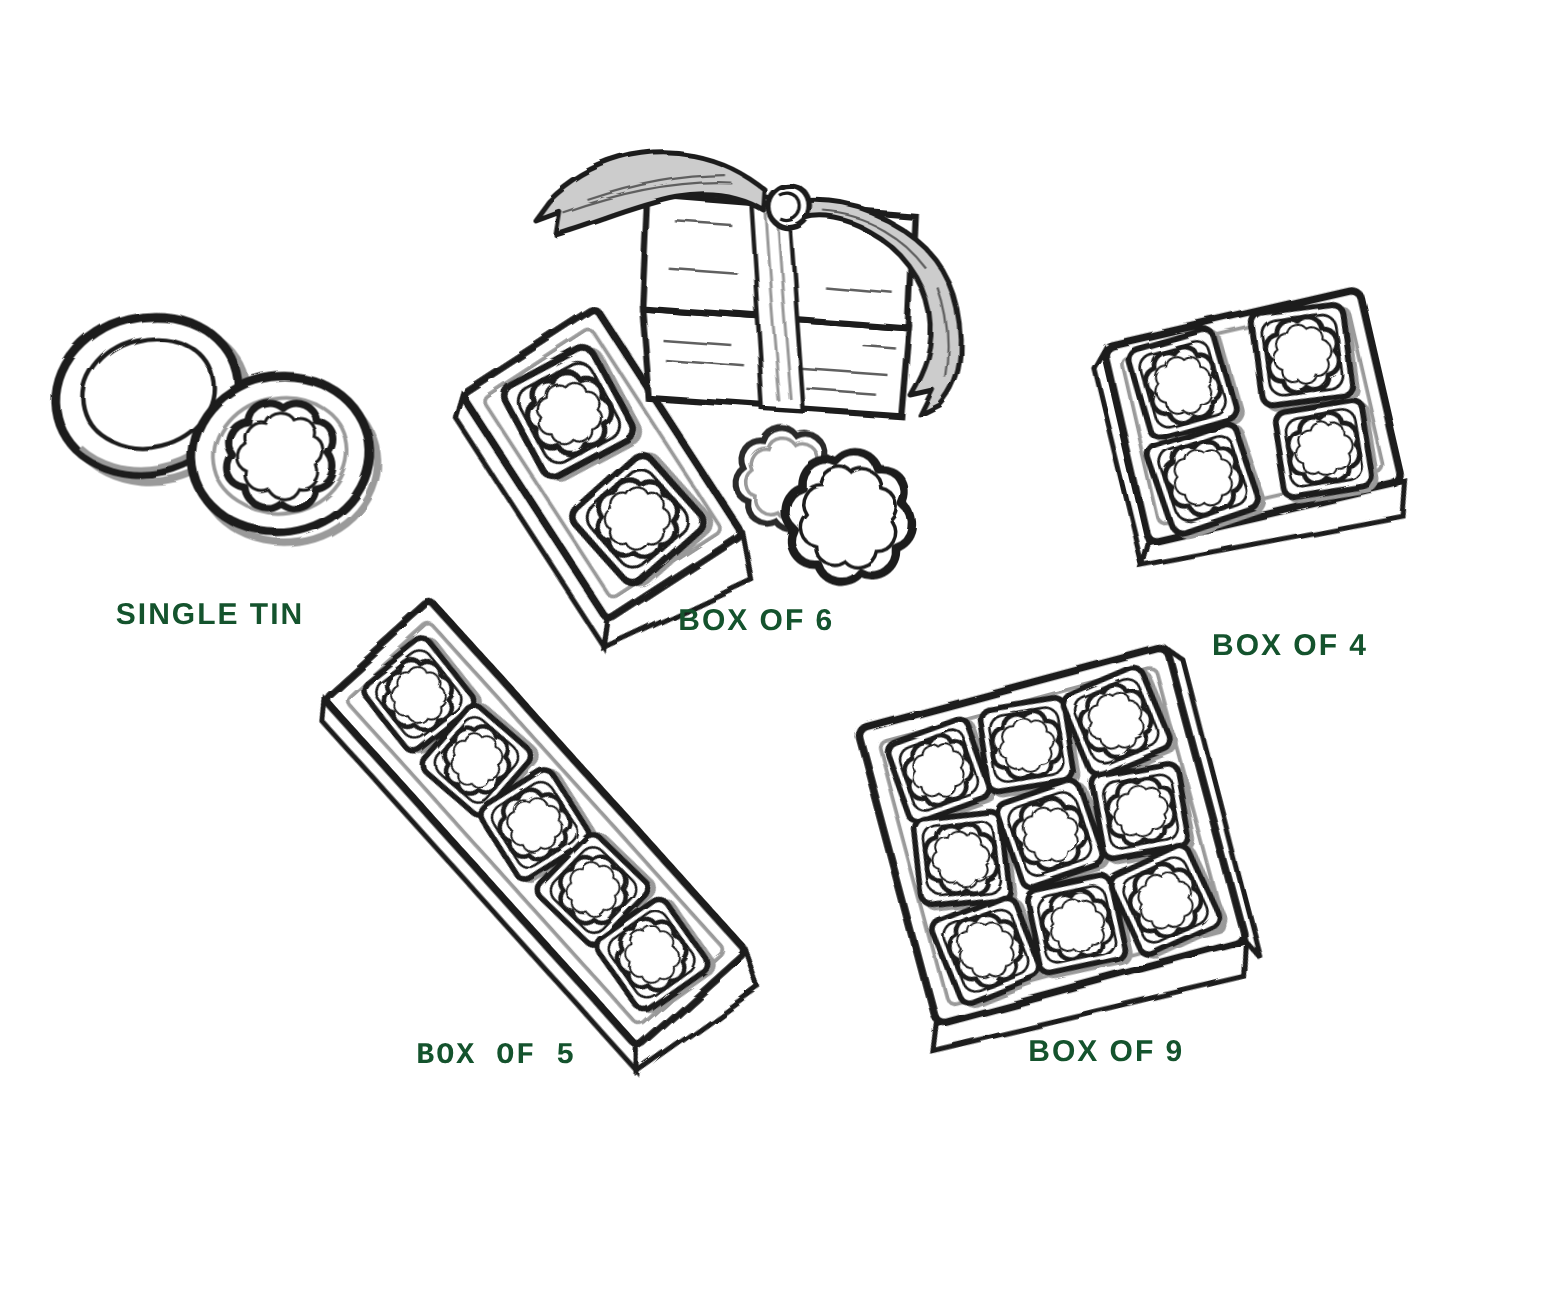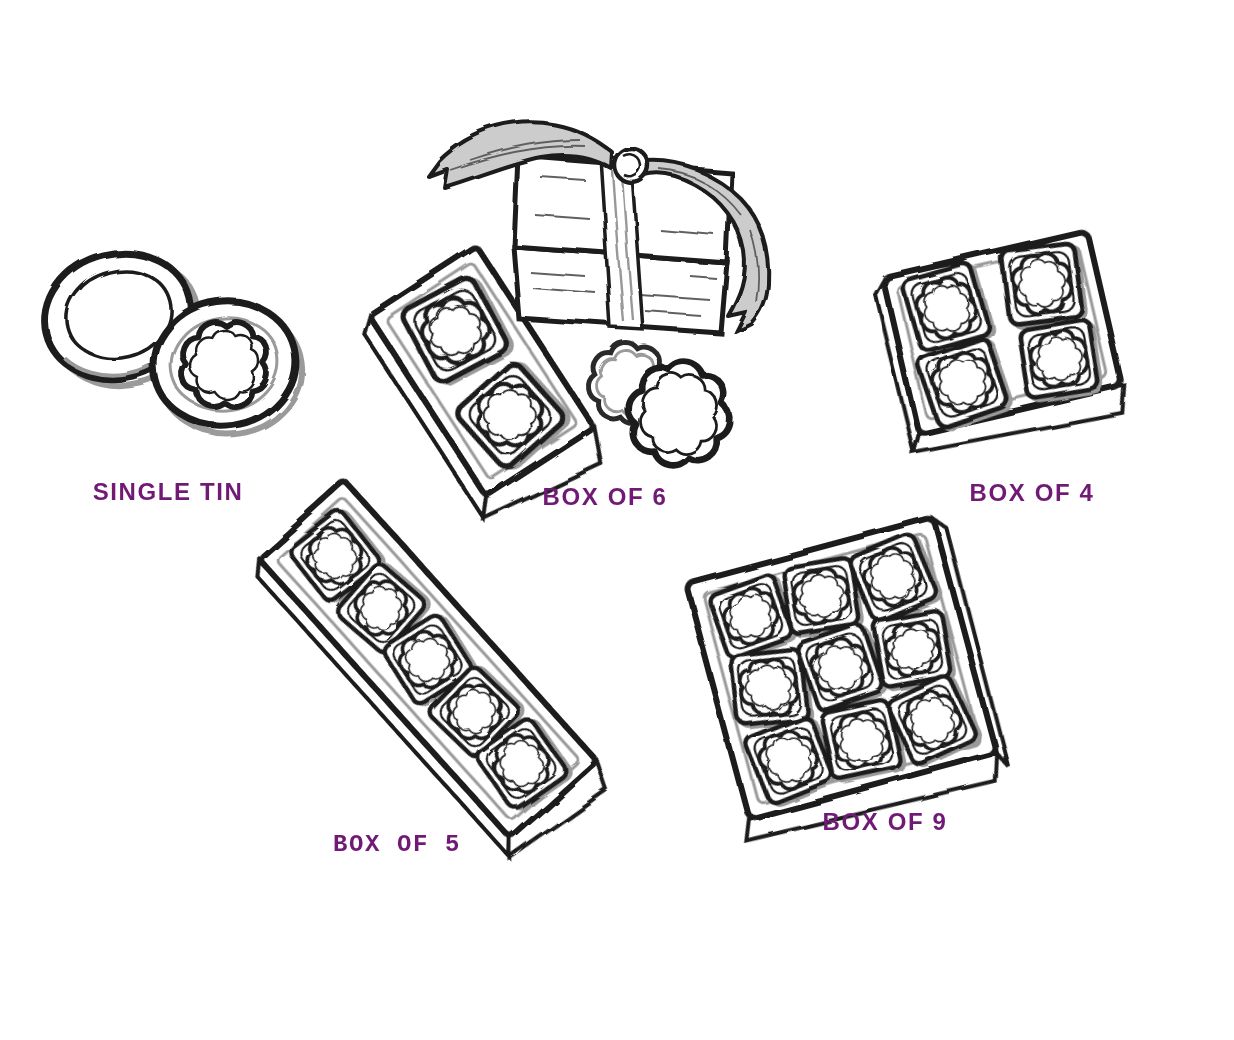--- a/index.html
+++ b/index.html
@@ -21,29 +21,29 @@
     top: 0;
     width: 1234px;
     height: 1040px;
   }
   .pkg-label {
     position: absolute;
     transform: translateX(-50%);
     font-weight: bold;
     font-size: 24px;
     letter-spacing: 1.6px;
-    color: #701a75;
+    color: #14532d;
     white-space: nowrap;
     user-select: none;
   }
   .lbl-single { left: 168px; top: 478px; }
   .lbl-2      { left: 605px; top: 483px; }
-  .lbl-4      { left: 1032px; top: 479px; }
+  .lbl-4      { left: 1032px; top: 503px; }
   .lbl-5      { left: 397px; top: 831px; font-family: Liberation Mono, monospace; }
-  .lbl-9      { left: 885px; top: 808px; }
+  .lbl-9      { left: 885px; top: 828px; }
 </style>
 </head>
 <body>
 
 <div class="canvas">
 
   <svg class="sketch-svg" viewBox="0 0 1234 1040" xmlns="http://www.w3.org/2000/svg">
     <defs>
       <filter id="rough" x="-5%" y="-5%" width="110%" height="110%">
         <feTurbulence type="fractalNoise" baseFrequency="0.013 0.017" numOctaves="3" seed="11" result="n"></feTurbulence>

